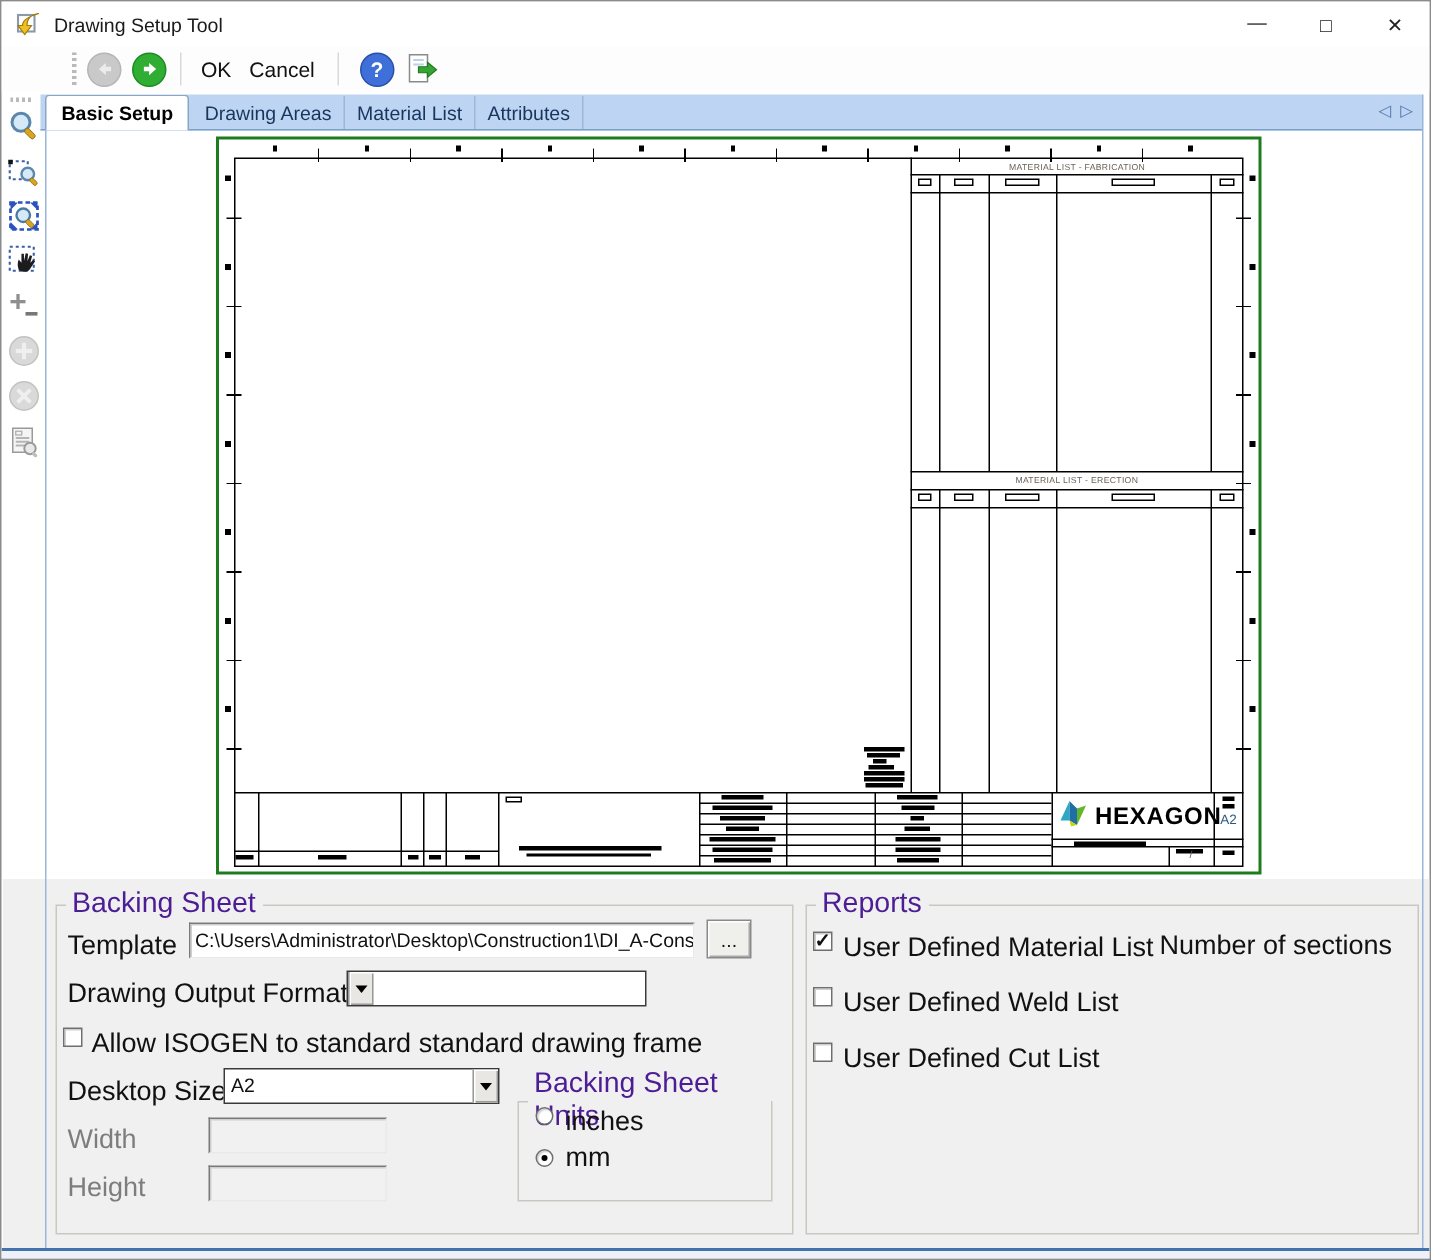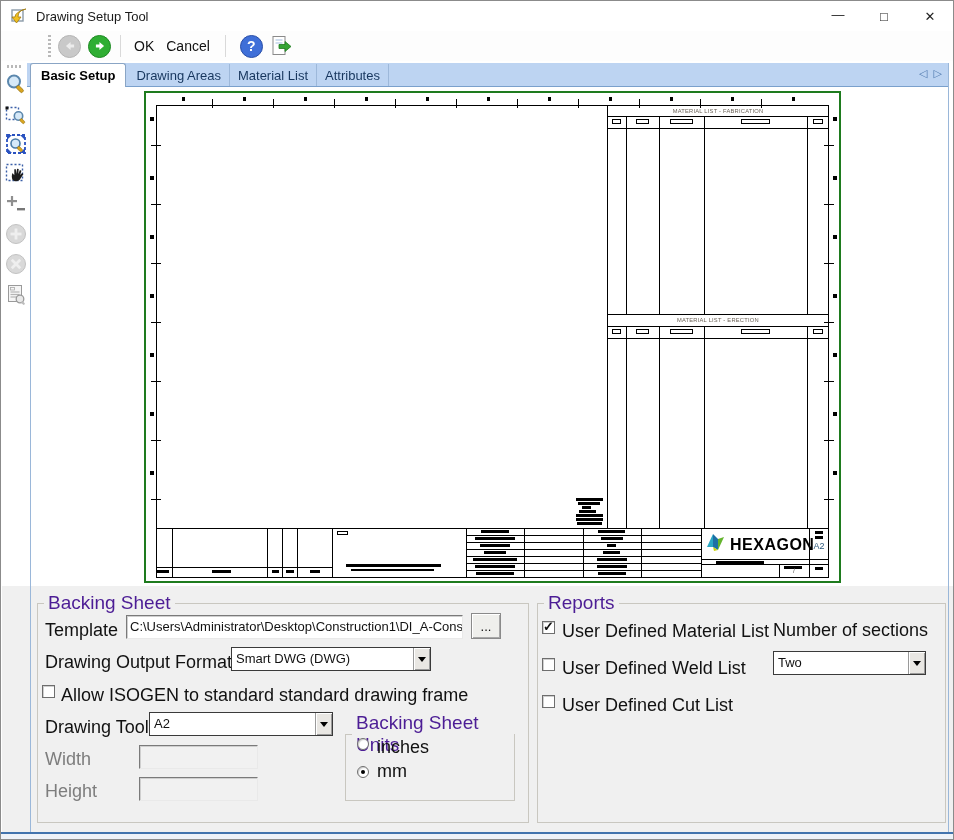--- a/index.html
+++ b/index.html
@@ -347,30 +347,29 @@
 
   <fieldset class="grp" style="left:36px; top:591px; width:492px; height:231px;">
     <legend>Backing Sheet</legend>
   </fieldset>
   <div class="lbl" style="left:44px; top:619px;">Template</div>
   <div class="field" style="left:125px; top:614px; width:337px; height:24px;">C:\Users\Administrator\Desktop\Construction1\DI_A-Construc</div>
   <div class="btn" style="left:470px; top:612px; width:30px; height:26px;">...</div>
 
   <div class="lbl" style="left:44px; top:651px;">Drawing Output Format</div>
   <div class="combo" style="left:230px; top:646px; width:200px; height:24px;">
-    <div class="val">Smart DWG (DWG)</div>
     <div class="dd">
         <i></i>
       </div>
   </div>
 
   <div class="cb" style="left:41px; top:684px;"></div>
   <div class="lbl" style="left:60px; top:684px;">Allow ISOGEN to standard standard drawing frame</div>
 
-  <div class="lbl" style="left:44px; top:716px;">Drawing Tool</div>
+  <div class="lbl" style="left:44px; top:716px;">Desktop Size</div>
   <div class="combo" style="left:148px; top:711px; width:184px; height:24px;">
     <div class="val">A2</div>
     <div class="dd">
         <i></i>
       </div>
   </div>
 
   <div class="lbl dis" style="left:44px; top:748px;">Width</div>
   <div class="field dis" style="left:138px; top:744px; width:119px; height:24px;"></div>
 
@@ -389,20 +388,14 @@
     <legend>Reports</legend>
   </fieldset>
   <div class="cb checked" style="left:541px; top:620px;"></div>
   <div class="lbl" style="left:561px; top:620px;">User Defined Material List</div>
   <div class="cb" style="left:541px; top:657px;"></div>
   <div class="lbl" style="left:561px; top:657px;">User Defined Weld List</div>
   <div class="cb" style="left:541px; top:694px;"></div>
   <div class="lbl" style="left:561px; top:694px;">User Defined Cut List</div>
 
   <div class="lbl" style="left:772px; top:619px;">Number of sections</div>
-  <div class="combo" style="left:772px; top:650px; width:153px; height:24px;">
-    <div class="val">Two</div>
-    <div class="dd">
-        <i></i>
-      </div>
-  </div>
 
 </div>
 
 </body></html>

